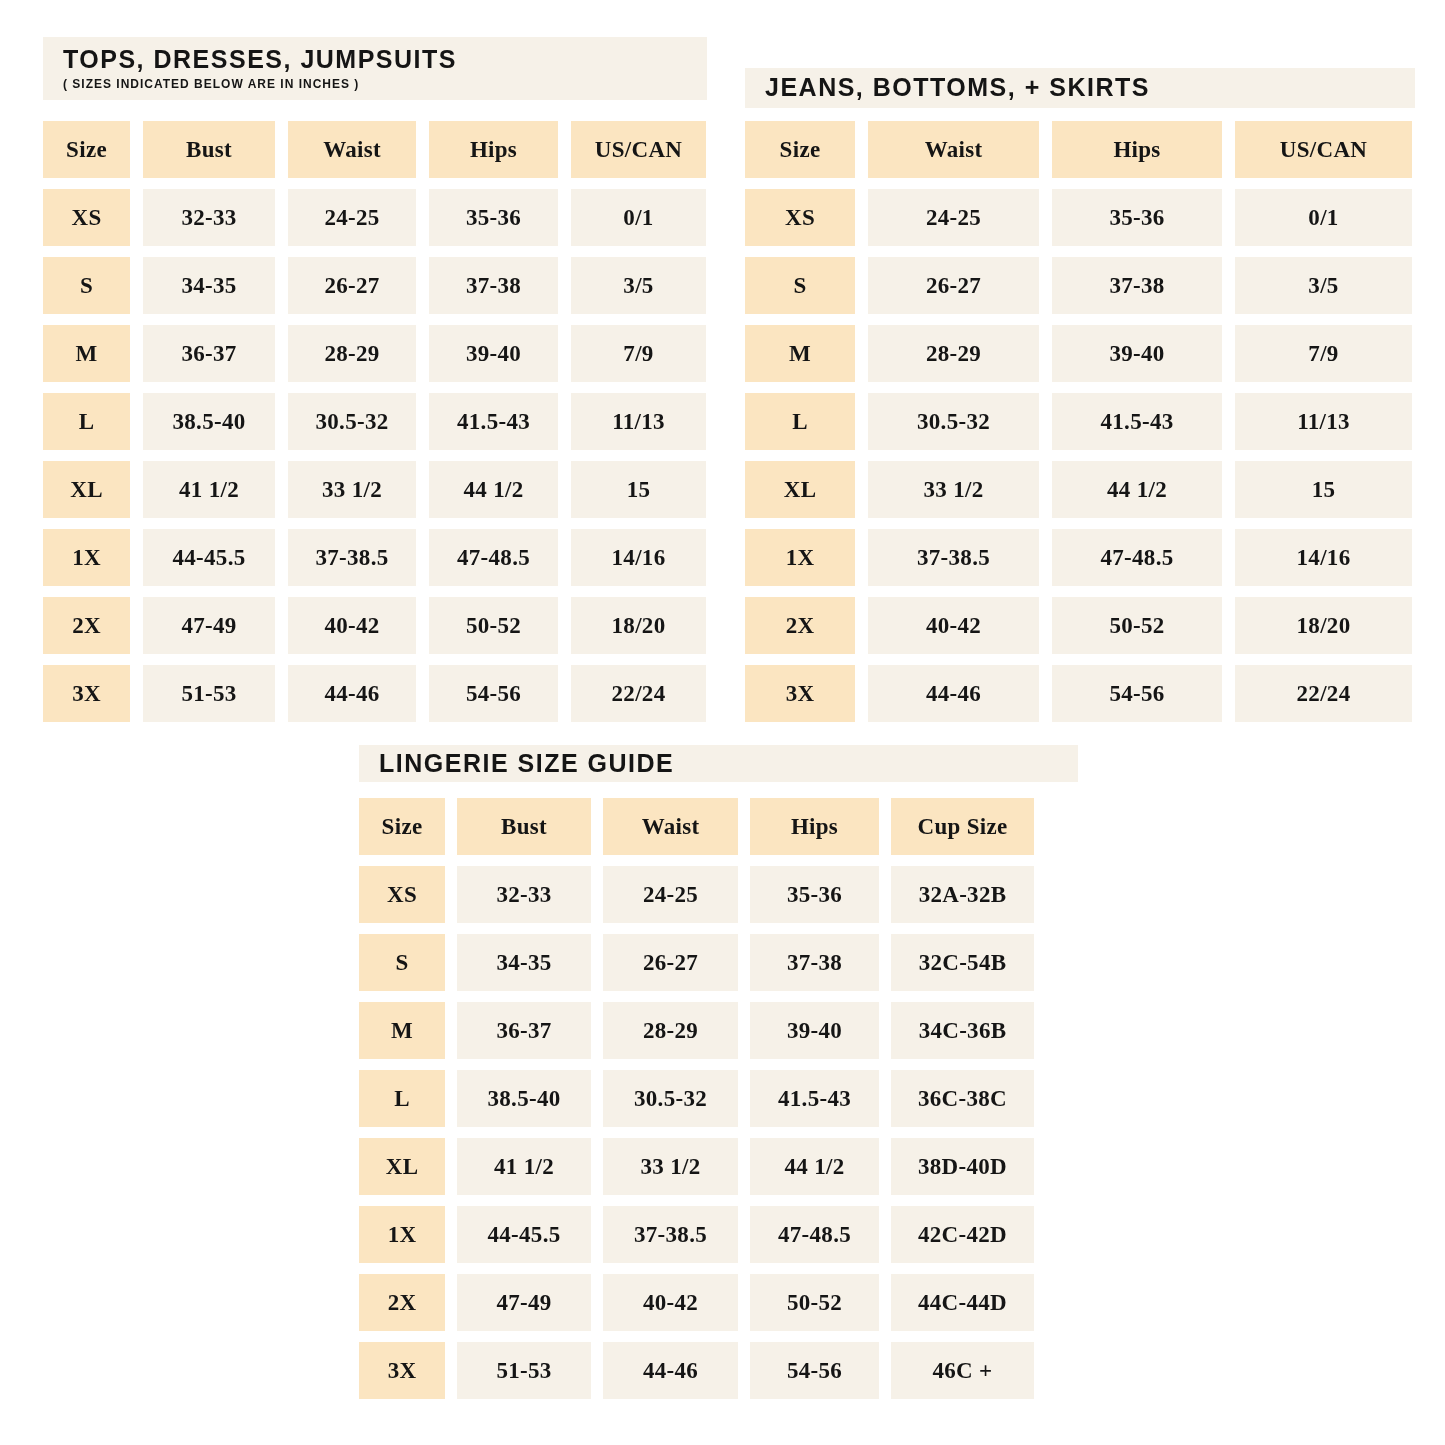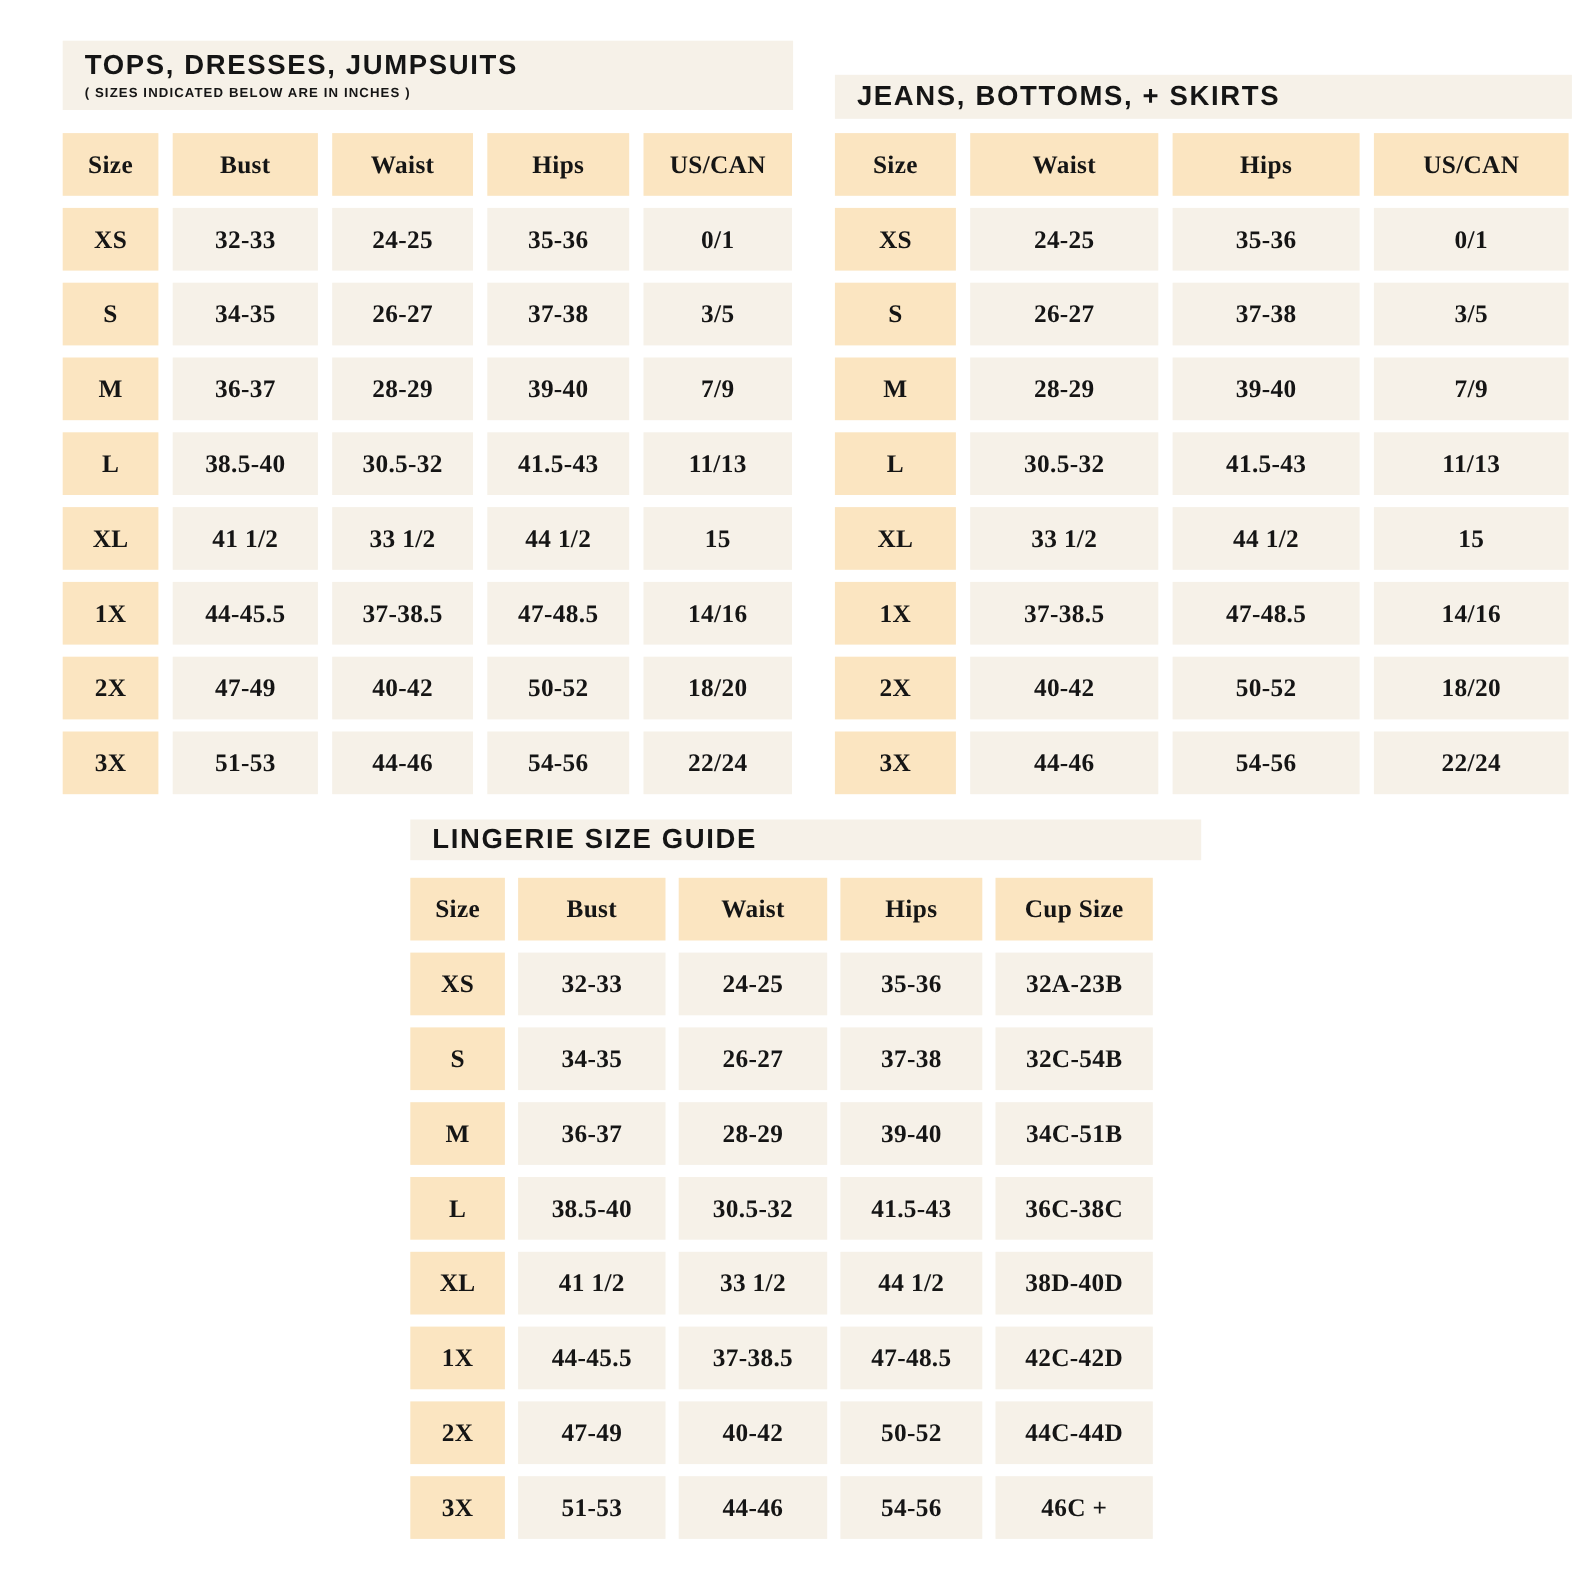--- a/index.html
+++ b/index.html
@@ -14,21 +14,21 @@
     font-family: "Liberation Sans", "DejaVu Sans", sans-serif;
     color: var(--ink);
   }
   .page {
     position: relative;
     width: 1445px;
     height: 1445px;
     background: var(--pagebg);
     overflow: hidden;
   }
-  .size-table { position: absolute; margin-left: 14px; }
+  .size-table { position: absolute; }
   .banner {
     background: var(--beige);
     display: flex;
     flex-direction: column;
     justify-content: center;
     padding-left: 20px;
     width: 100%;
   }
   .table-title {
     font-weight: bold;
@@ -199,31 +199,31 @@
     <div class="grid">
         <div class="cell head">Size</div>
         <div class="cell head">Bust</div>
         <div class="cell head">Waist</div>
         <div class="cell head">Hips</div>
         <div class="cell head">Cup Size</div>
         <div class="cell size">XS</div>
         <div class="cell data">32-33</div>
         <div class="cell data">24-25</div>
         <div class="cell data">35-36</div>
-        <div class="cell data">32A-23B</div>
+        <div class="cell data">32A-32B</div>
         <div class="cell size">S</div>
         <div class="cell data">34-35</div>
         <div class="cell data">26-27</div>
         <div class="cell data">37-38</div>
         <div class="cell data">32C-54B</div>
         <div class="cell size">M</div>
         <div class="cell data">36-37</div>
         <div class="cell data">28-29</div>
         <div class="cell data">39-40</div>
-        <div class="cell data">34C-51B</div>
+        <div class="cell data">34C-36B</div>
         <div class="cell size">L</div>
         <div class="cell data">38.5-40</div>
         <div class="cell data">30.5-32</div>
         <div class="cell data">41.5-43</div>
         <div class="cell data">36C-38C</div>
         <div class="cell size">XL</div>
         <div class="cell data">41 1/2</div>
         <div class="cell data">33 1/2</div>
         <div class="cell data">44 1/2</div>
         <div class="cell data">38D-40D</div>

